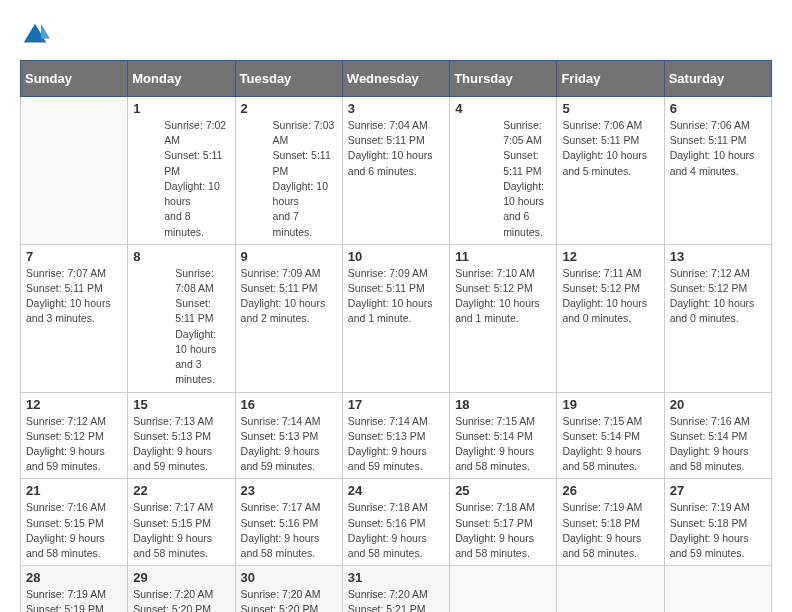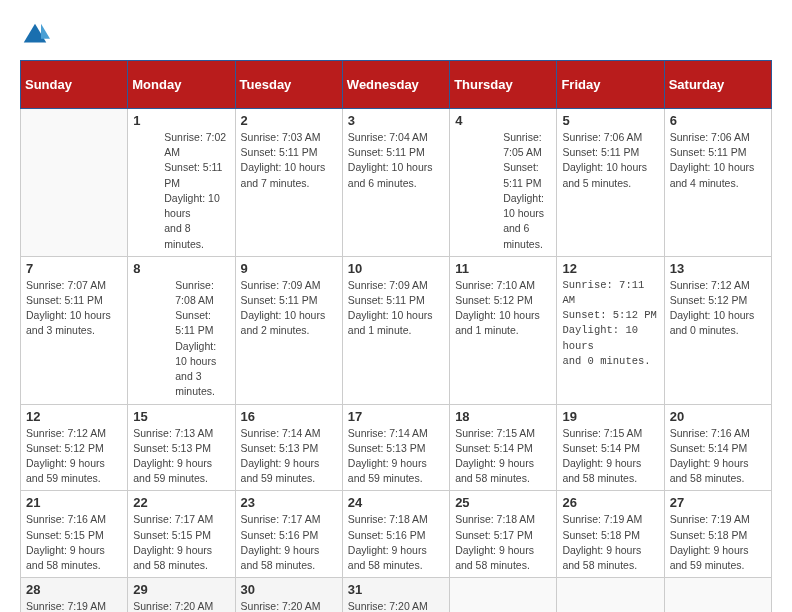--- a/index.html
+++ b/index.html
@@ -46,23 +46,23 @@
     .location {
       font-size: 16px;
       color: #555;
     }
     .calendar {
       width: 100%;
       border-collapse: collapse;
       border: 1px solid #ccc;
     }
     .calendar th {
-      background-color: #b91c1c;
+      background-color: #737373;
       color: white;
-      padding: 16px 4px;
+      padding: 10px 4px;
       font-size: 13px;
       font-weight: bold;
       text-align: left;
       border: 1px solid #2a5a9a;
     }
     .calendar td {
       border: 1px solid #ccc;
       vertical-align: top;
       padding: 4px 5px;
       width: calc(100% / 7);
@@ -125,21 +125,21 @@
         <td class="empty"></td>
         <td>
           <span class="day-number">1</span>
           <div class="day-info" style="white-space: pre-line; margin-left: 31px;">Sunrise: 7:02 AM
 Sunset: 5:11 PM
 Daylight: 10 hours
 and 8 minutes.</div>
         </td>
         <td>
           <span class="day-number">2</span>
-          <div class="day-info" style="white-space: pre-line;">Sunrise: 7:03 AM
+          <div class="day-info" style="white-space: pre-line; margin-left: 32px;">Sunrise: 7:03 AM
 Sunset: 5:11 PM
 Daylight: 10 hours
 and 7 minutes.</div>
         </td>
         <td>
           <span class="day-number">3</span>
           <div class="day-info" style="white-space: pre-line;">Sunrise: 7:04 AM
 Sunset: 5:11 PM
 Daylight: 10 hours
 and 6 minutes.</div>
@@ -197,21 +197,21 @@
         </td>
         <td>
           <span class="day-number">11</span>
           <div class="day-info" style="white-space: pre-line;">Sunrise: 7:10 AM
 Sunset: 5:12 PM
 Daylight: 10 hours
 and 1 minute.</div>
         </td>
         <td>
           <span class="day-number">12</span>
-          <div class="day-info" style="white-space: pre-line; font-family: Liberation Mono, monospace;">Sunrise: 7:11 AM
+          <div class="day-info" style="white-space: pre-line;">Sunrise: 7:11 AM
 Sunset: 5:12 PM
 Daylight: 10 hours
 and 0 minutes.</div>
         </td>
         <td>
           <span class="day-number">13</span>
           <div class="day-info" style="white-space: pre-line;">Sunrise: 7:12 AM
 Sunset: 5:12 PM
 Daylight: 10 hours
 and 0 minutes.</div>

